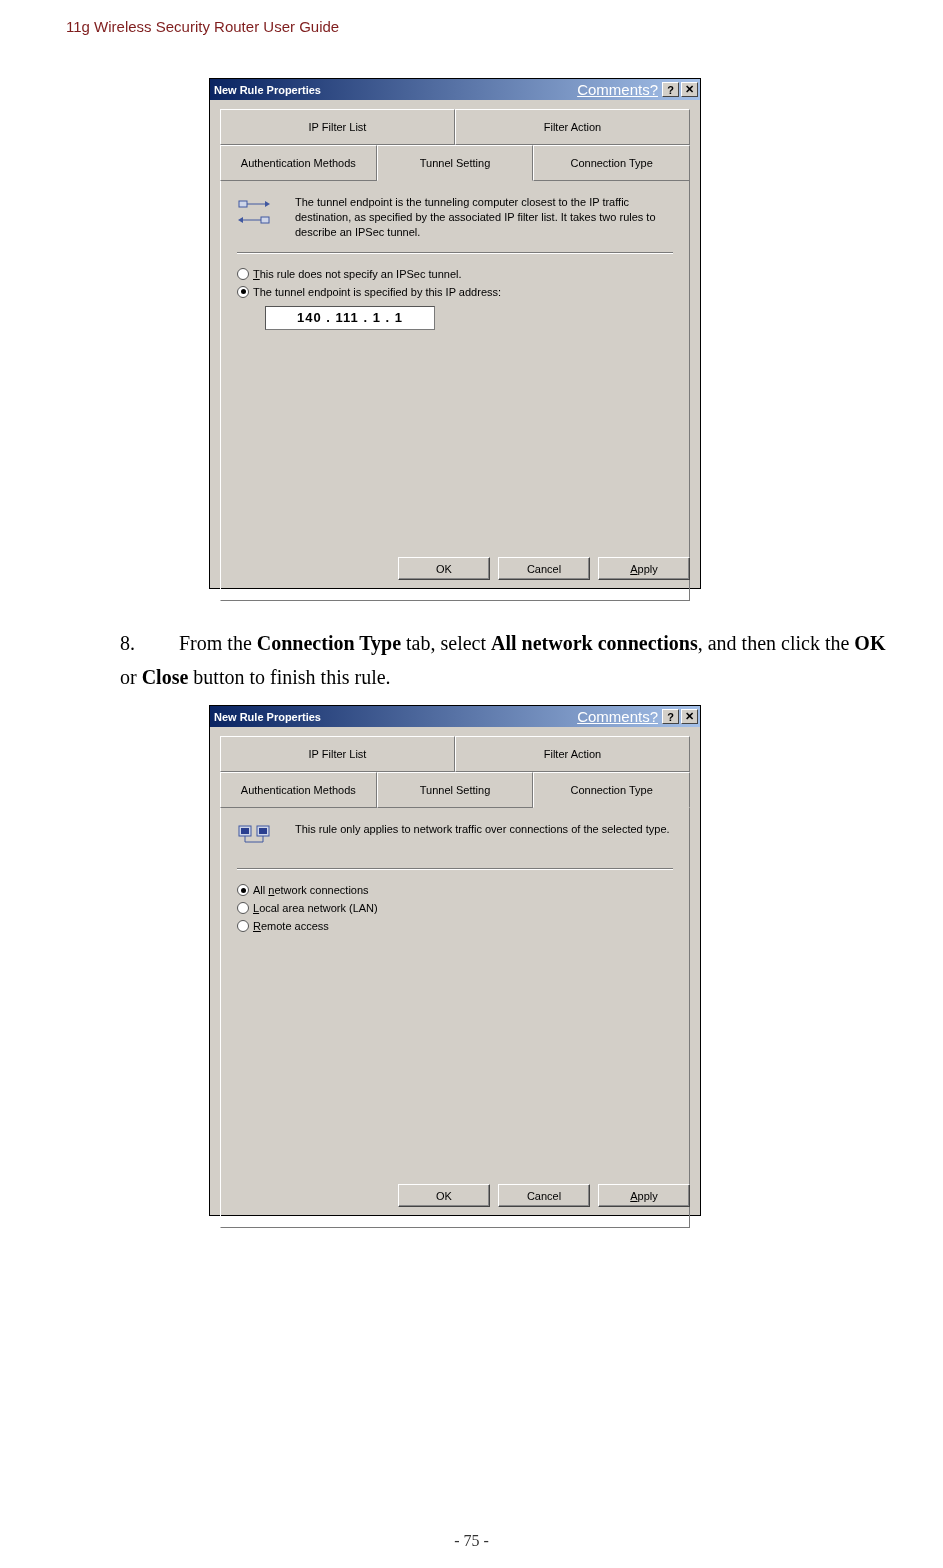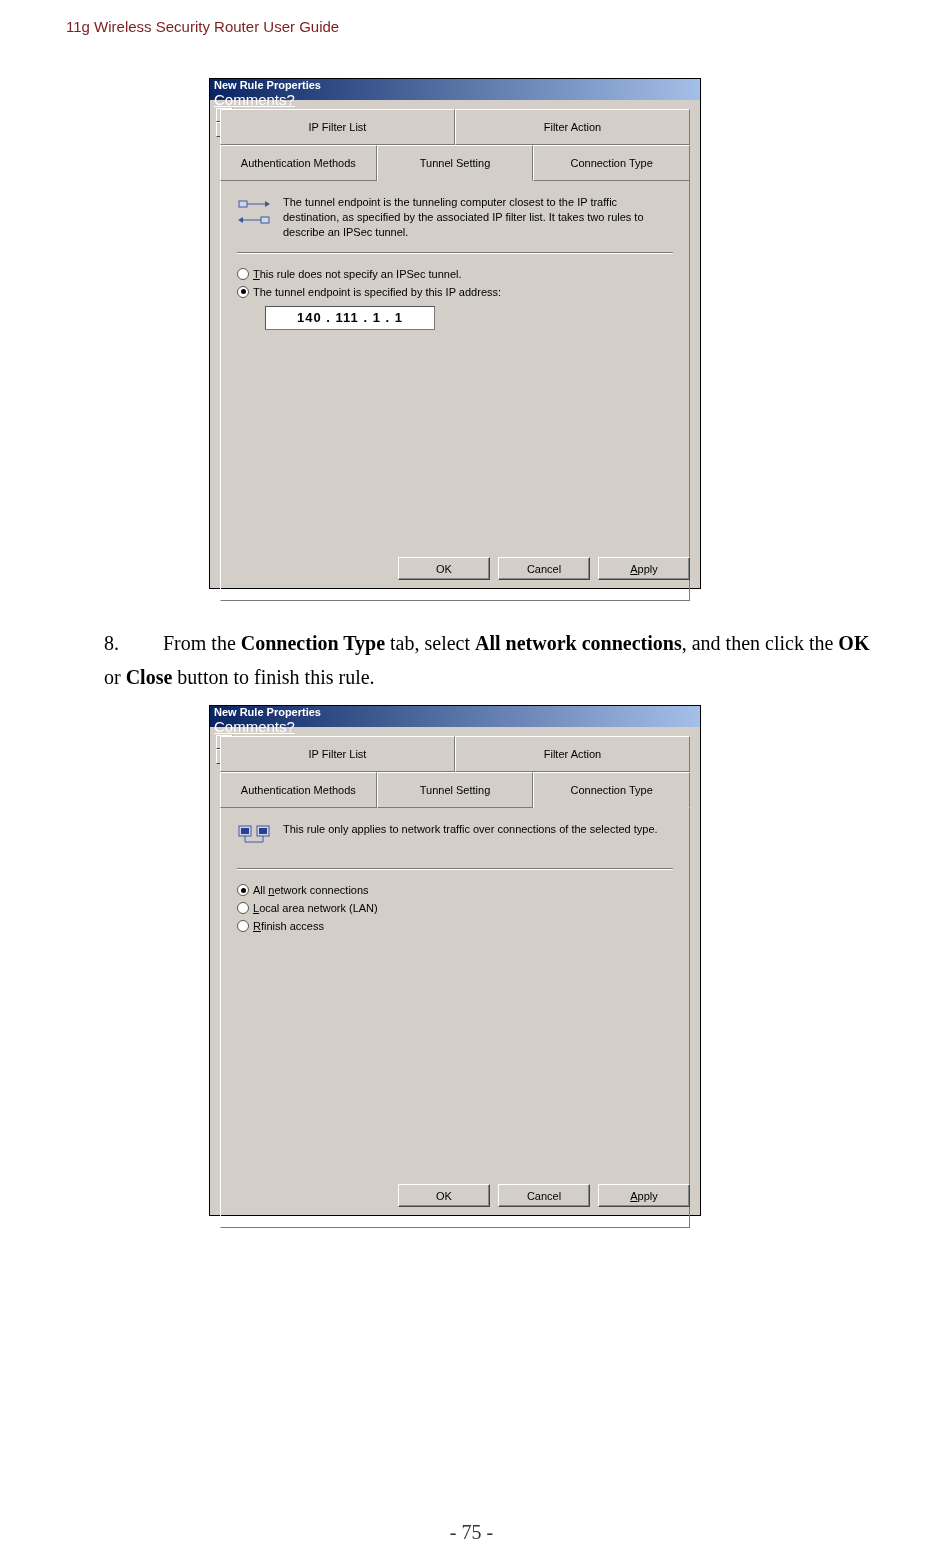--- a/index.html
+++ b/index.html
@@ -15,30 +15,30 @@
   .header {
     position: absolute;
     top: 18px;
     left: 66px;
     font-family: Arial, Helvetica, sans-serif;
     font-size: 15px;
     color: #7f1d1d;
   }
   .footer {
     position: absolute;
-    bottom: 24px;
+    bottom: 18px;
     width: 100%;
     text-align: center;
-    font-size: 20px;
+    font-size: 16px;
     color: #333;
   }
   .step {
     position: absolute;
     top: 626px;
-    left: 104px;
+    left: 120px;
     right: 52px;
     font-size: 20px;
     line-height: 1.7;
   }
   .step-num {
     display: inline-block;
     width: 54px;
     vertical-align: top;
   }
   .step-body { display: inline; }
@@ -55,24 +55,24 @@
     font-size: 11px;
     color: #000;
   }
   .dlg1 { top: 78px; height: 511px; }
   .dlg2 { top: 705px; height: 511px; }
 
   .titlebar {
     height: 21px;
     background: linear-gradient(to right, #0a2462, #a4c0e8);
     display: flex;
+    align-items: center;
     padding: 0 2px 0 4px;
     color: #fff;
     font-weight: bold;
-    flex-direction: column;
   }
   .titlebar .spacer { flex: 1; }
   .titlebar .comments { text-decoration: underline; font-weight: normal; margin-right: 2px; font-size: 15px; }
   .tb-btn {
     width: 17px; height: 15px;
     background: #d3cfc8;
     border: 1px solid #fff;
     border-right-color: #444; border-bottom-color: #444;
     margin-left: 2px;
     color: #000;
@@ -105,21 +105,21 @@
   .panel {
     border-left: 1px solid #fff;
     border-top: none;
     border-right: 1px solid #7a7a7a;
     border-bottom: 1px solid #7a7a7a;
     height: 420px;
     padding: 14px 16px 10px 16px;
     position: relative;
   }
 
-  .info-row { display: flex; gap: 12px; margin-bottom: 12px; }
+  .info-row { display: flex; gap: 24px; margin-bottom: 12px; }
   .icon-box { width: 34px; height: 34px; flex: none; }
   .tunnel-icon svg, .conn-icon svg { width: 34px; height: 34px; }
   .info-text { font-size: 11px; line-height: 1.35; }
 
   .hr {
     margin: 10px 0 14px 0;
     height: 2px;
     border-top: 1px solid #7a7a7a;
     border-bottom: 1px solid #fff;
   }
@@ -303,21 +303,21 @@
             <span class="dot"></span>
           </span>
         <span><span>All </span><span class="underline-letter">n</span><span>etwork connections</span></span>
       </div>
       <div class="radio-row">
         <span class="radio"></span>
         <span><span class="underline-letter">L</span><span>ocal area network (LAN)</span></span>
       </div>
       <div class="radio-row">
         <span class="radio"></span>
-        <span><span class="underline-letter">R</span><span>finish access</span></span>
+        <span><span class="underline-letter">R</span><span>emote access</span></span>
       </div>
     </div>
   </div>
 
   <div class="btn-row">
     <div class="btn">
         <span>OK</span>
       </div>
     <div class="btn">
         <span>Cancel</span>

